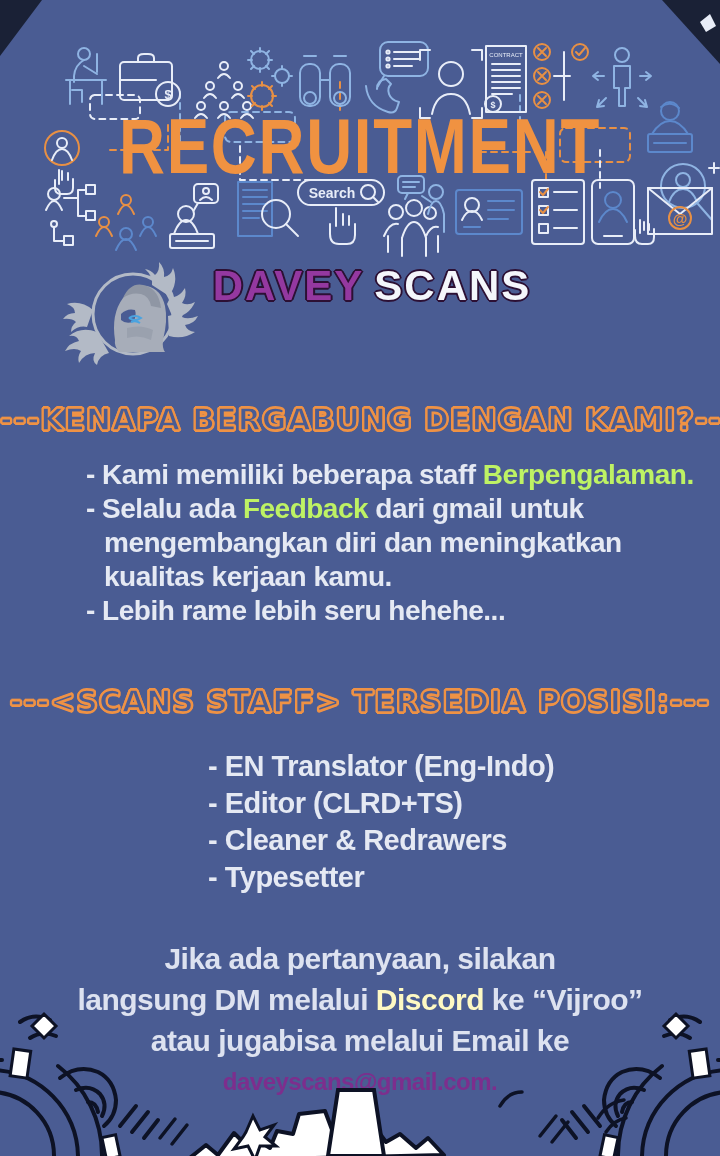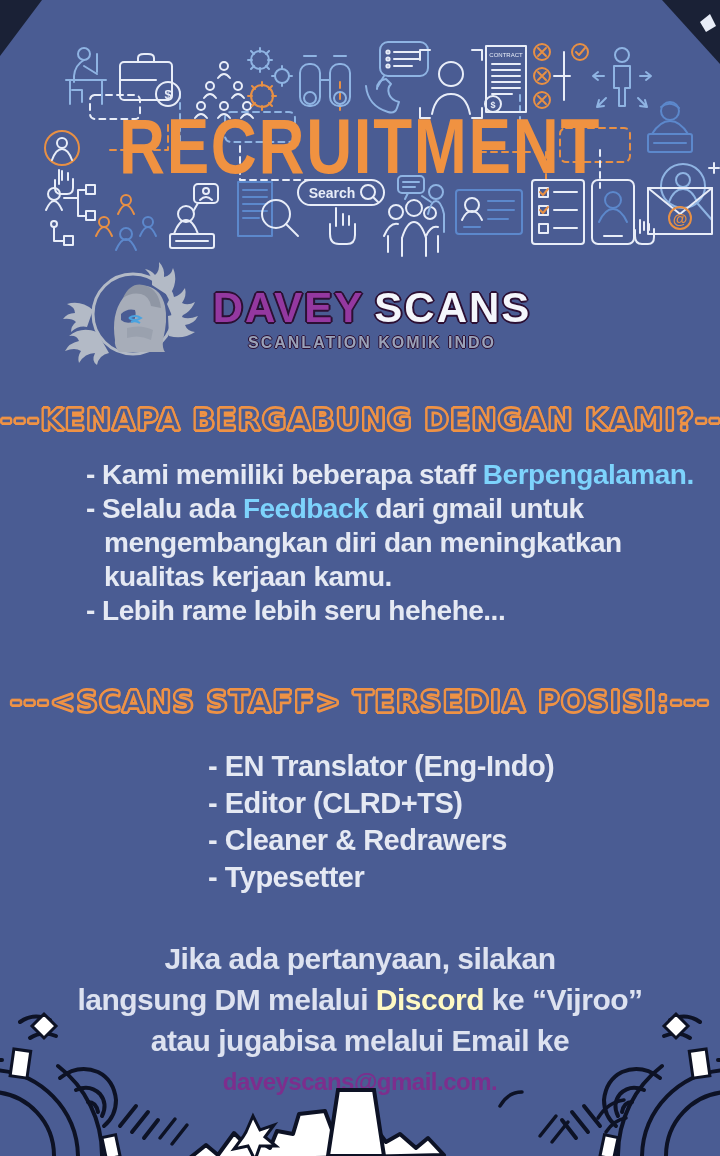--- a/index.html
+++ b/index.html
@@ -15,21 +15,21 @@
   .w{stroke:#e8edf8;} .lb{stroke:#8fb4e3;} .b{stroke:#5c88cc;} .o{stroke:#e89044;}
   .dash{stroke-dasharray:6 5;}
   .ticon{font-family:"Liberation Sans",sans-serif;fill:#e8edf8;stroke:none;}
   .recruit-title{
     position:absolute;top:104px;left:0;width:720px;text-align:center;
     color:#f09241;font-weight:800;font-size:74px;letter-spacing:2px;
     transform:scale(0.86,1.04);white-space:nowrap;
     font-family:"Liberation Sans","DejaVu Sans",sans-serif;
   }
   
-  .logo-row{position:absolute;top:262px;left:0;width:588px;display:flex;justify-content:center;align-items:center;gap:6px;}
+  .logo-row{position:absolute;top:262px;left:0;width:588px;display:flex;justify-content:center;align-items:flex-start;gap:6px;}
   .logo-text{display:flex;flex-direction:column;align-items:center;}
   .logo-name{font-size:42px;font-weight:800;letter-spacing:2px;white-space:nowrap;}
   .logo-name .davey{color:#9438a0;text-shadow:-2px 0 #2c1034,2px 0 #2c1034,0 -2px #2c1034,0 2px #2c1034,-1px -1px #2c1034,1px 1px #2c1034,1px -1px #2c1034,-1px 1px #2c1034;}
   .logo-name .scans{color:#f4f6fb;text-shadow:-2px 0 #2c1034,2px 0 #2c1034,0 -2px #2c1034,0 2px #2c1034,-1px -1px #2c1034,1px 1px #2c1034,1px -1px #2c1034,-1px 1px #2c1034;margin-left:10px;}
   .logo-tagline{margin-top:2px;font-size:16px;font-weight:800;letter-spacing:2px;color:#9aa2b8;
     text-shadow:-1px 0 #2c1034,1px 0 #2c1034,0 -1px #2c1034,0 1px #2c1034;}
   
   .hollow{
     position:absolute;left:0;width:720px;text-align:center;white-space:nowrap;
     font-weight:800;font-size:30px;letter-spacing:1px;
@@ -38,21 +38,21 @@
     text-shadow:-1.6px 0 #ef9245,1.6px 0 #ef9245,0 -1.6px #ef9245,0 1.6px #ef9245,-1.1px -1.1px #ef9245,1.1px 1.1px #ef9245,1.1px -1.1px #ef9245,-1.1px 1.1px #ef9245;
     font-family:"DejaVu Sans",sans-serif;
   }
   .why-heading{top:402px;}
   .pos-heading{top:684px;}
   
   .why-list{position:absolute;top:458px;left:86px;width:610px;
     color:#e5e9f3;font-size:28px;font-weight:700;letter-spacing:-0.5px;line-height:34px;}
   .why-line{white-space:nowrap;}
   .why-line.indent{padding-left:18px;}
-  .hl-gray{color:#7dd3fc;}
+  .hl-gray{color:#bef264;}
   .pos-list{position:absolute;top:748px;left:208px;
     color:#e5e9f3;font-size:29px;font-weight:700;letter-spacing:-0.5px;line-height:37px;}
   .pos-item{white-space:nowrap;}
   
   .contact{position:absolute;top:938px;left:0;width:720px;text-align:center;
     color:#dde2f0;font-size:30px;font-weight:700;letter-spacing:-0.5px;line-height:41px;}
   .hl-dark{color:#fef9c3;}
   .contact-email{color:#7d2e8d;font-size:24px;}
   
   .top-deco,.bottom-doodles{position:absolute;left:0;pointer-events:none;}
@@ -347,21 +347,20 @@
       <g>
         <path fill="#a7adb9" d="M58,78 q-4,-26 8,-42 q10,-14 24,-12 q14,3 18,20 q3,14 -2,34 q-1,8 2,12 l-46,0 q-5,-6 -4,-12 z"></path>
         <path fill="#8f96a4" d="M66,36 q8,-18 24,-12 q12,5 14,22 l-10,-2 q-2,-10 -10,-12 q-10,-2 -18,4 z"></path>
         <path fill="#4a5c93" d="M64,52 q6,-6 14,-4 q2,6 -2,12 q-8,2 -12,-2 z"></path>
         <path fill="none" stroke="#4aa3e0" stroke-width="2" d="M72,56 q6,-4 12,0 q-6,4 -12,0 m2,4 q5,-2 9,1"></path>
         <path fill="#9aa1ae" d="M70,66 q14,-4 26,2 l-2,10 q-12,-6 -24,-2 z"></path>
       </g>
     </svg>
     <div class="logo-text">
       <div class="logo-name"><span class="davey">DAVEY</span><span class="scans">SCANS</span></div>
-      <div class="logo-tagline">SCANLATION KOMIK INDO</div>
     </div>
   </div>
 
   <div class="hollow why-heading">---KENAPA BERGABUNG DENGAN KAMI?---</div>
   <div class="why-list">
     <div class="why-line"><span>- Kami memiliki beberapa staff </span><span class="hl-gray">Berpengalaman.</span><span></span></div>
     <div class="why-line"><span>- Selalu ada </span><span class="hl-gray">Feedback</span><span> dari gmail untuk</span></div>
     <div class="why-line indent"><span>mengembangkan diri dan meningkatkan</span></div>
     <div class="why-line indent"><span>kualitas kerjaan kamu.</span></div>
     <div class="why-line"><span>- Lebih rame lebih seru hehehe...</span></div>

